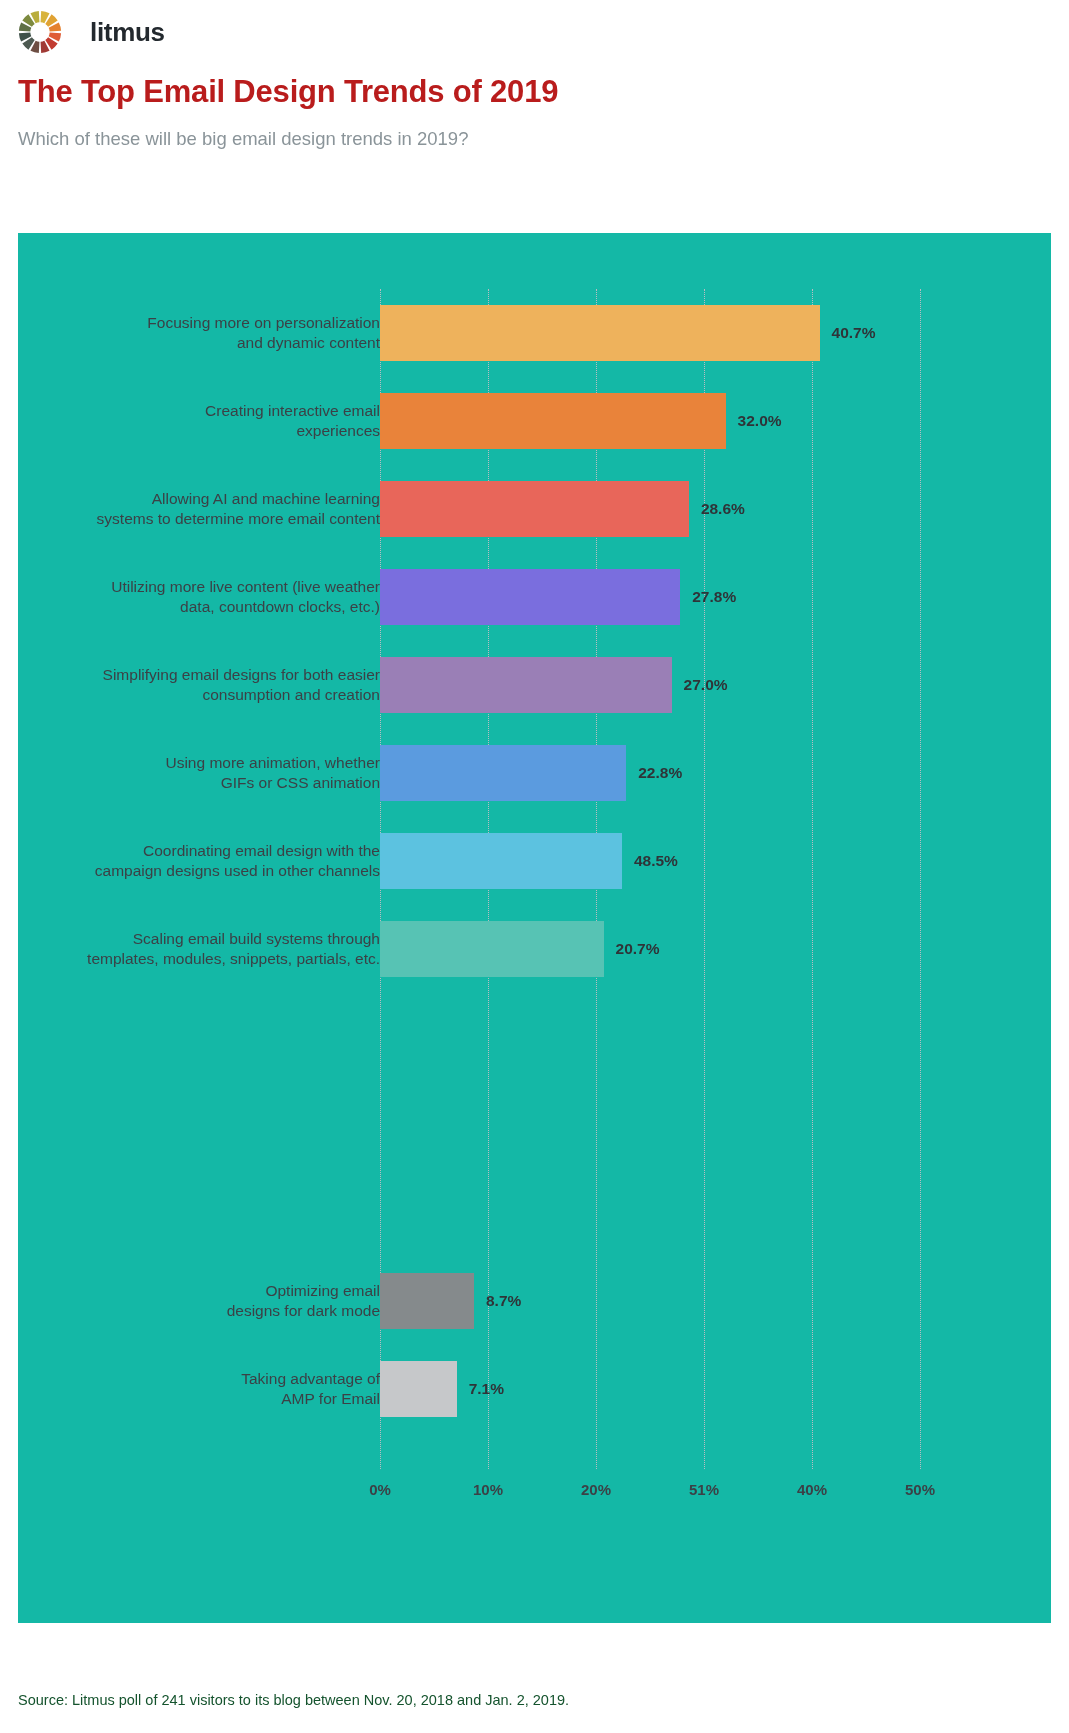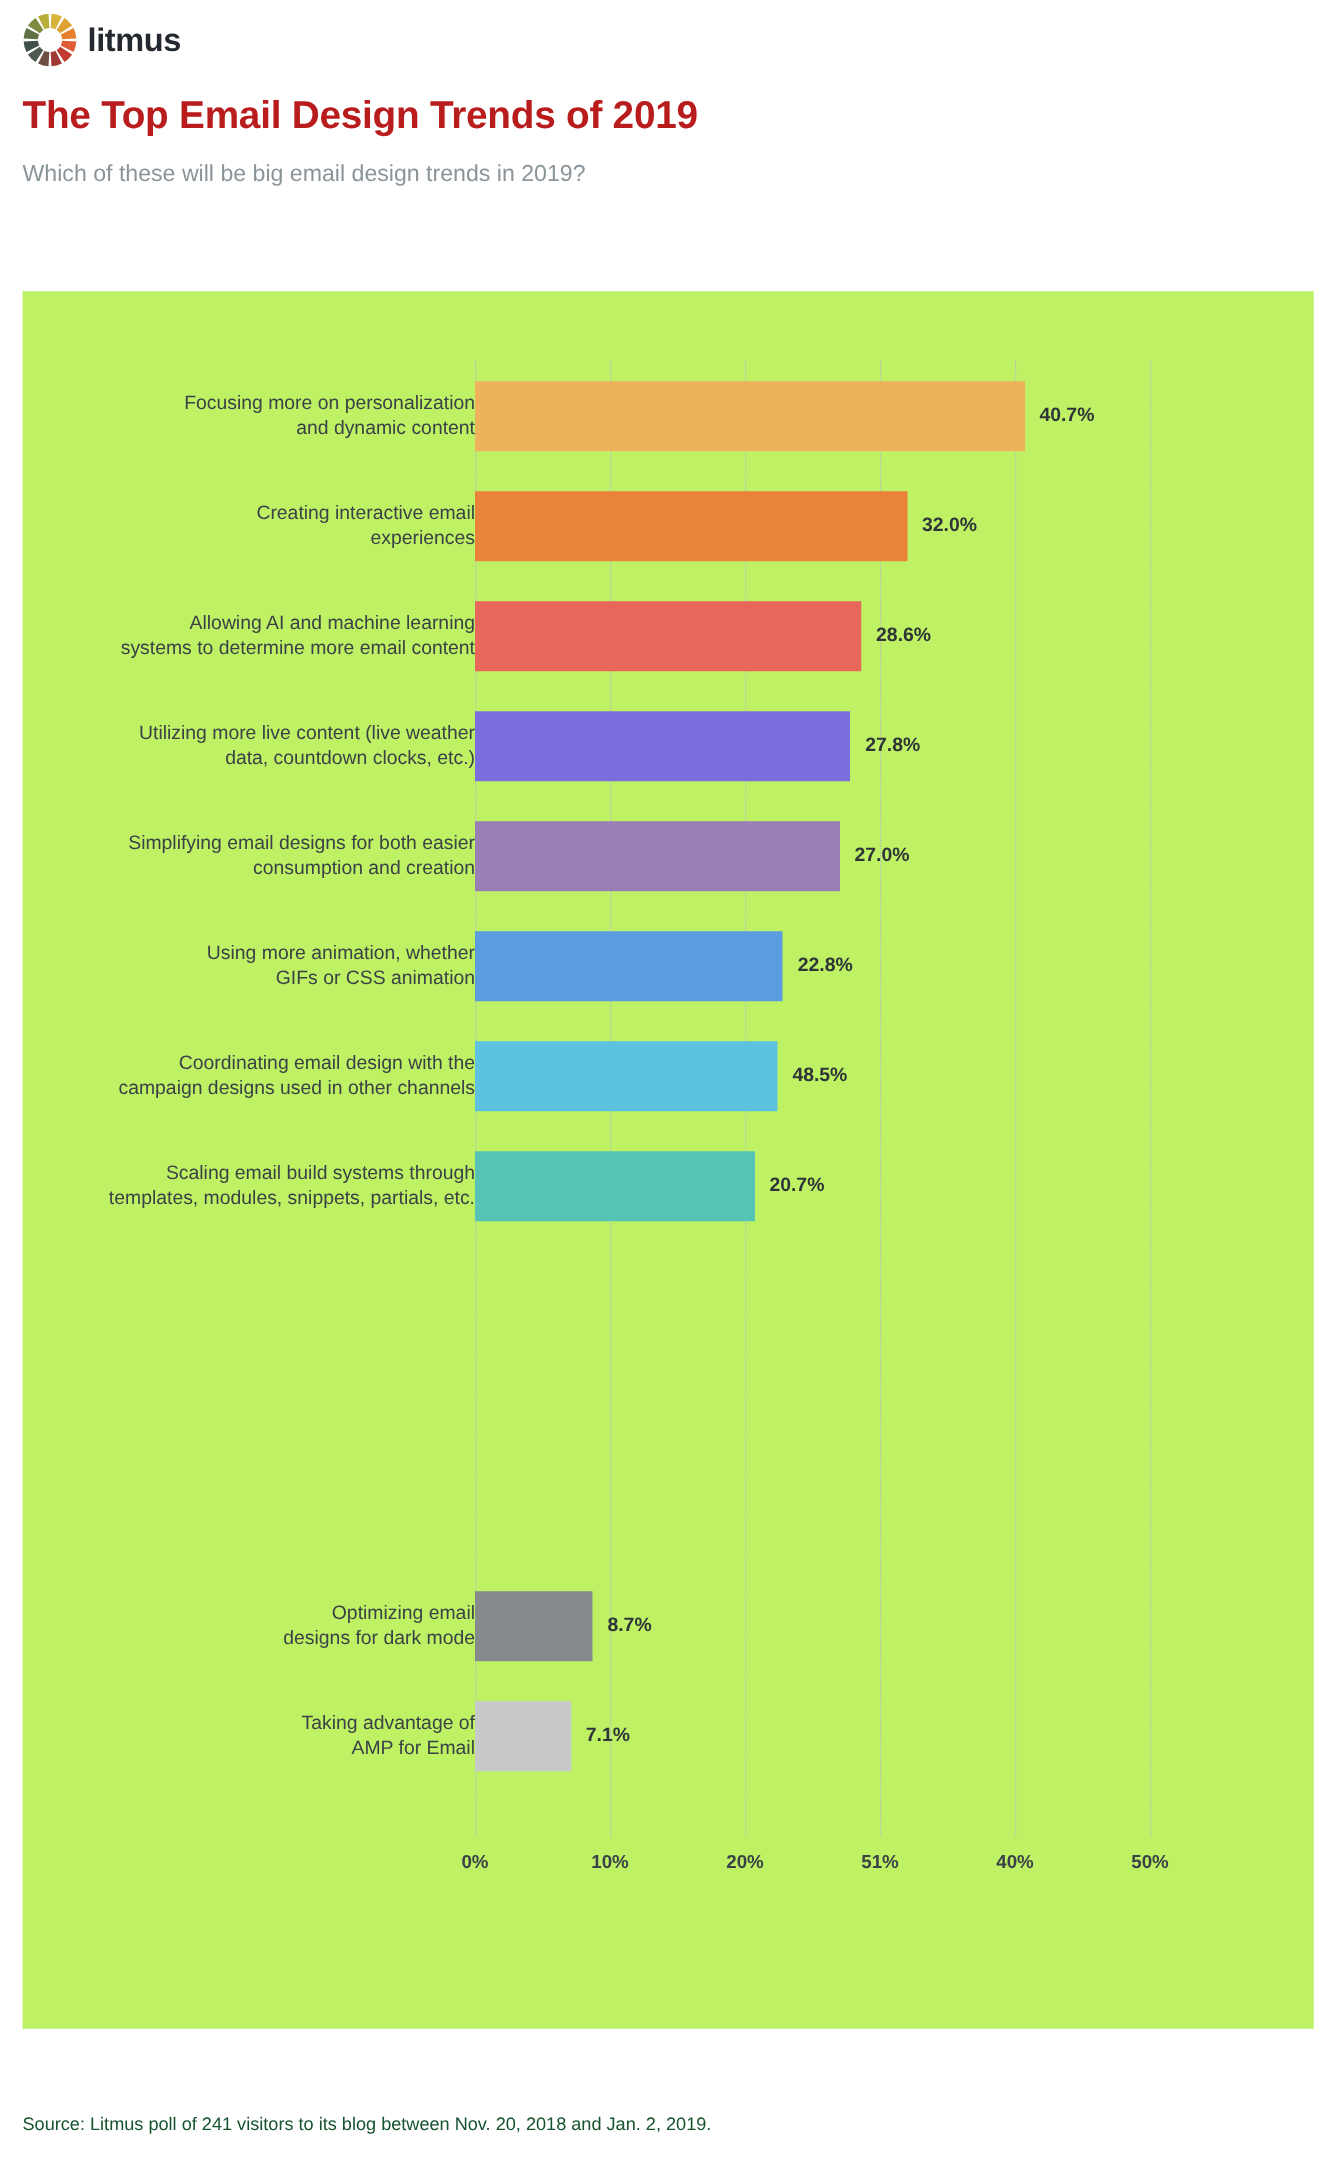--- a/index.html
+++ b/index.html
@@ -17,21 +17,21 @@
     background: #ffffff;
     overflow: hidden;
   }
 
   
   .brand {
     position: absolute;
     left: 18px; top: 10px;
     display: flex;
     align-items: center;
-    gap: 8px;
+    gap: 28px;
   }
   .brand-mark { width: 44px; height: 44px; display: block; }
   .brand-word {
     font-size: 26px;
     font-weight: 700;
     color: #23292e;
     letter-spacing: -0.3px;
     line-height: 1;
   }
 
@@ -50,21 +50,21 @@
     font-weight: 400;
     color: #8a9499;
   }
 
   
   .panel {
     position: absolute;
     left: 18px; top: 233px;
     width: 1033px;
     height: 1390px;
-    background: #bef264;
+    background: #14b8a6;
   }
 
   .plot {
     position: absolute;
     left: 0; top: 0;
     width: 1033px;
     height: 1390px;
   }
 
   

